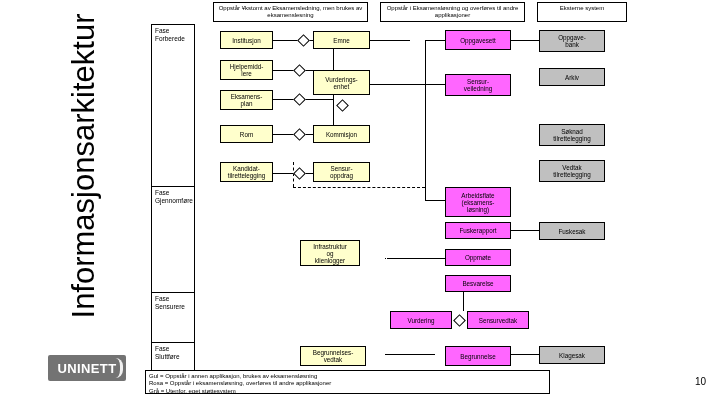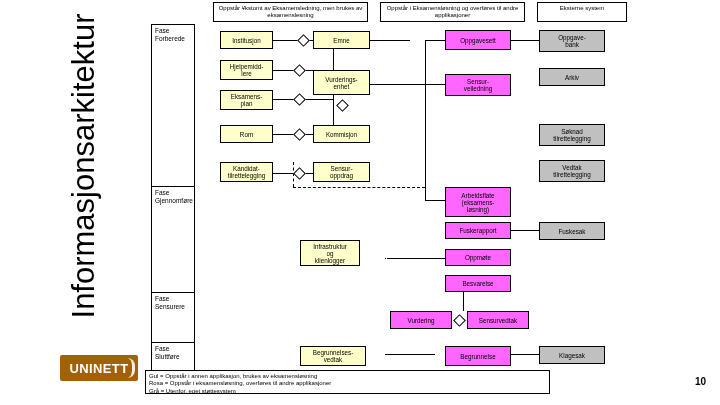--- a/index.html
+++ b/index.html
@@ -23,42 +23,42 @@
     letter-spacing:0px;
     color:#000;
     text-align:center;
     white-space:nowrap;
     font-family:"Liberation Sans", sans-serif;
   }
 
   
   .logo{
     position:absolute;
-    left:60px; top:355px;
+    left:48px; top:355px;
     width:78px;height:26px;
-    background:#a16207;
+    background:#737373;
     border-radius:2px;
   }
   .logo .txt{
     position:absolute;left:0;top:0;width:78px;height:26px;
     color:#fff;font-size:13px;font-weight:bold;
     display:flex;align-items:center;justify-content:center;
     letter-spacing:0.4px;
     font-family:"Liberation Sans", sans-serif;
   }
   .logo .swish{
     position:absolute;right:3px;top:3px;width:16px;height:20px;
     border-right:3px solid #fff;
     border-radius:0 40% 40% 0;
     opacity:.9;
   }
 
   .pagenum{
     position:absolute;right:14px;bottom:18px;
-    font-size:10px;color:#000;font-weight:bold;
+    font-size:10px;color:#000;font-weight:normal;
   }
 
   
   #diagram{position:absolute;left:145px;top:2px;width:565px;height:392px;}
 
   .swim{
     position:absolute;
     border:1px solid #000;
     background:#ffffff;
   }

